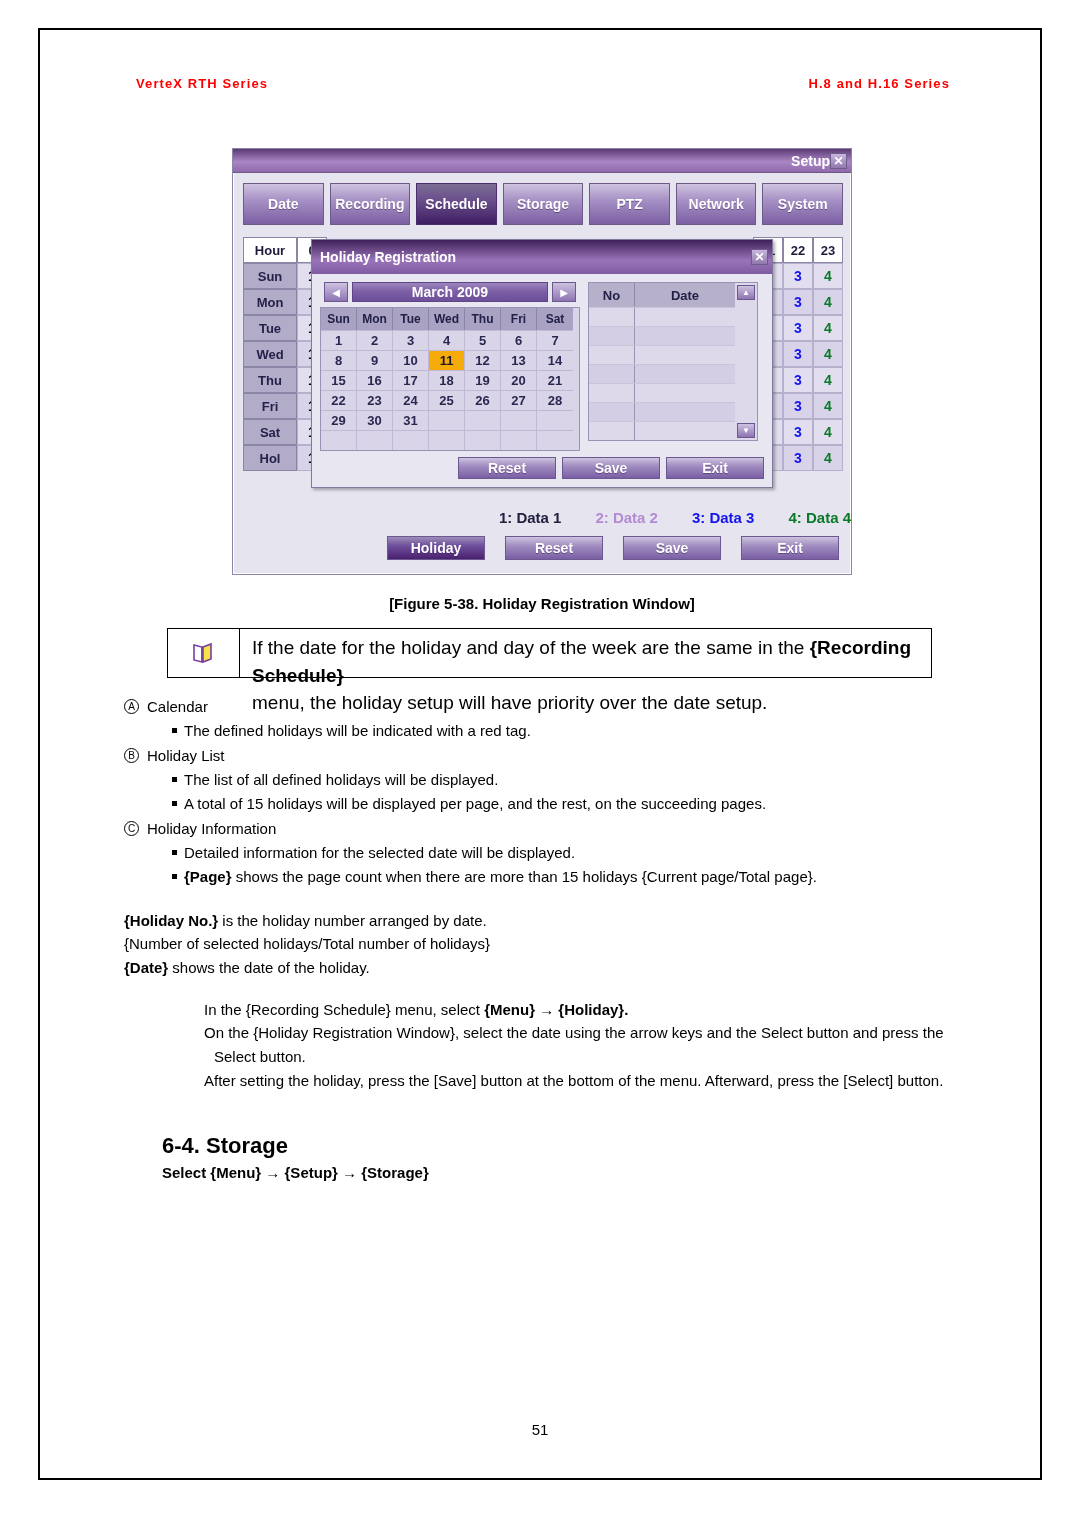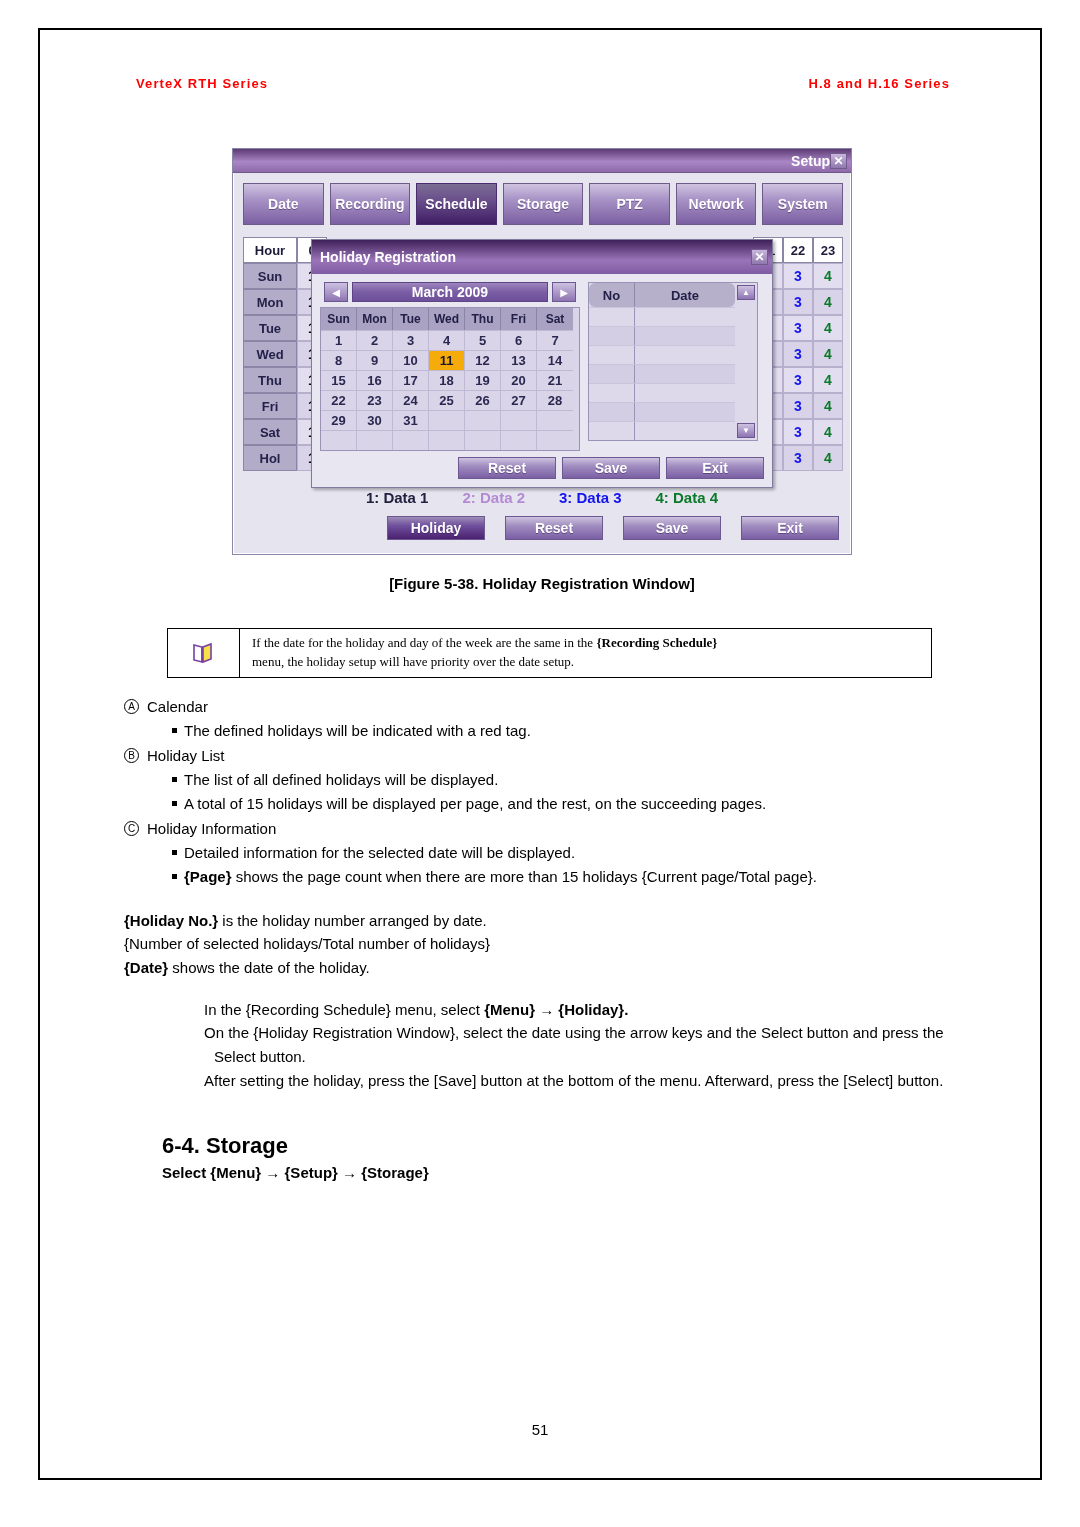--- a/index.html
+++ b/index.html
@@ -117,21 +117,21 @@
     width:36px; height:20px; display:flex; align-items:center; justify-content:center;
     color:#2a2850; font-weight:bold; font-size:13px;
     border-right:1px solid #c0b9d4; border-top:1px solid #c0b9d4;
   }
   .cal-cell:last-child{ border-right:none; }
   .cal-cell.sel{ background:#f5ab09; color:#1a1830; }
 
   .list-col{ width:170px; display:flex; flex-direction:column; }
   .hl-table{ border:1px solid #9a93b6; display:flex; background:#ddd8ea; }
   .hl-main{ flex:1; }
-  .hl-head{ display:flex; height:24px; background:#b7b0cb;border-radius:6px; }
+  .hl-head{ display:flex; height:24px; background:#b7b0cb; }
   .hl-h-no{ width:46px; display:flex; align-items:center; justify-content:center;
     border-right:1px solid #8f88a9; font-weight:bold; font-size:13px; color:#211f46; }
   .hl-h-date{ flex:1; display:flex; align-items:center; justify-content:center;
     font-weight:bold; font-size:13px; color:#211f46; }
   .hl-row{ display:flex; height:19px; border-top:1px solid #cac4da; }
   .hl-c-no{ width:46px; border-right:1px solid #9a93b6; }
   .hl-c-date{ flex:1; }
   .hl-row.alt{ background:#d4cee4; }
   .hl-scroll{ width:22px; display:flex; flex-direction:column; justify-content:space-between;
     padding:2px; }
@@ -142,22 +142,22 @@
   }
   .hd-buttons{ display:flex; gap:6px; padding:0 8px 8px 8px; justify-content:flex-end; }
   .dlg-btn{
     width:98px; height:22px; display:flex; align-items:center; justify-content:center;
     background:linear-gradient(to bottom,#cdc3df 0%,#a18dc0 40%,#7a5fa4 100%);
     border:1px solid #6c5890; color:#ffffff; font-weight:bold; font-size:14px;
     text-shadow:0 1px 0 rgba(50,30,80,.5);
   }
 
   .legend-row{
-    display:flex; gap:34px; justify-content:center; align-items:center;
-    padding:12px 0 10px 0; font-size:15px; font-weight:bold;
+    display:flex; gap:34px; justify-content:flex-end; align-items:center;
+    padding:12px 0 10px 0; font-size:15px; font-weight:bold;margin-top:20px;
   }
   .lg1{ color:#22203f; }
   .lg2{ color:#b38bd4; }
   .lg3{ color:#1414ef; }
   .lg4{ color:#0b7a28; }
 
   .bottom-buttons{ display:flex; gap:20px; justify-content:flex-end; padding:0 12px 14px 0; }
   .btm-btn{
     width:98px; height:24px; display:flex; align-items:center; justify-content:center;
     background:linear-gradient(to bottom,#cdc3df 0%,#a18dc0 40%,#7a5fa4 100%);
@@ -173,21 +173,21 @@
   }
 
   
   .note-box{
     position:absolute; left:129px; top:600px; width:765px; height:50px;
     border:1px solid #000; display:flex;
   }
   .note-icon-cell{
     width:72px; border-right:1px solid #000; display:flex; align-items:center; justify-content:center;
   }
-  .note-text{ flex:1; padding:5px 10px 0 12px; font-size:13px; line-height:1.45;font-family:Liberation Serif, serif; }
+  .note-text{ flex:1; padding:5px 10px 0 12px; font-size:19px; line-height:1.45; }
 
   
   .body{ position:absolute; left:0; top:665px; width:100%; padding:0 80px 0 86px;
          font-size:15px; line-height:1.58; }
   .lvl1{ display:flex; gap:8px; margin-top:2px; }
   .circ{
     display:inline-flex; align-items:center; justify-content:center;
     width:15px; height:15px; border:1px solid #000; border-radius:50%;
     font-size:10px; margin-top:4px; flex:0 0 auto;
   }

